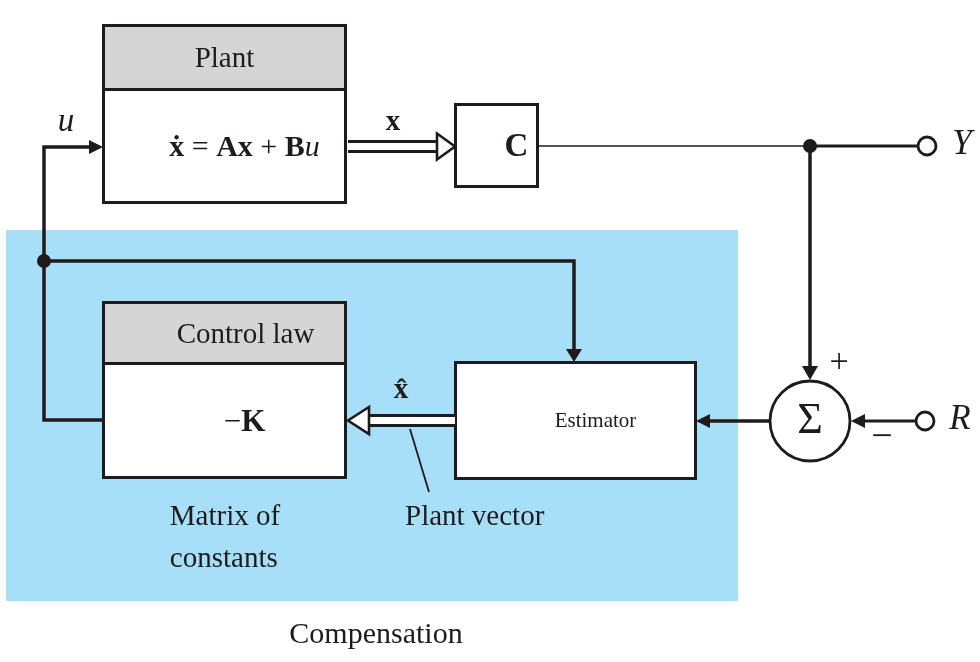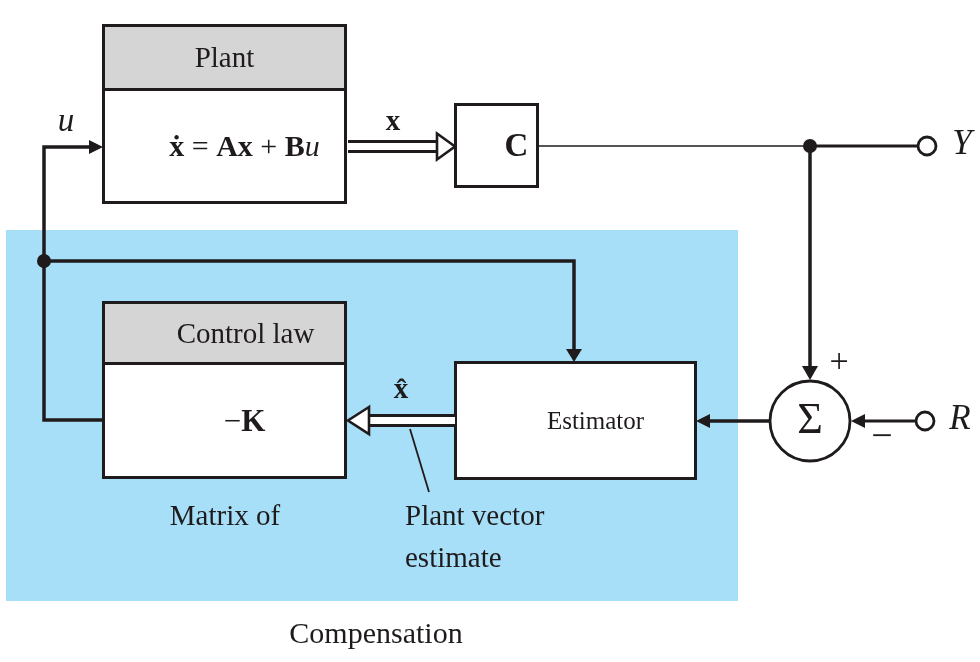--- a/index.html
+++ b/index.html
@@ -41,21 +41,21 @@
   #ctrlLaw .hdr { height: 58px; padding-left: 42px; }
   #cblock  { left: 454px; top: 103px; width: 85px;  height: 85px; }
   #estim   { left: 454px; top: 361px; width: 243px; height: 119px; }
 
   .eq { font-size: 30px; white-space: pre; }
   .eq .b { font-weight: bold; }
   .eq .i { font-style: italic; }
   .gain { font-size: 31px; }
   .gain .b { font-weight: bold; }
   .c-label { font-size: 33px; font-weight: bold; }
-  .est-label { font-size: 25px; }
+  .est-label { font-size: 21px; }
 
   svg.wires { position: absolute; left:0; top:0; z-index: 2; pointer-events: none; }
 
   .lbl {
     position: absolute;
     transform: translate(-50%, -50%);
     z-index: 3;
     white-space: nowrap;
     line-height: 1.1;
   }
@@ -169,20 +169,20 @@
   <div class="lbl" id="lbl-x">x</div>
   <div class="lbl" id="lbl-xhat">x̂</div>
   <div class="lbl" id="lbl-y">Y</div>
   <div class="lbl" id="lbl-r">R</div>
   <div class="lbl" id="lbl-sigma">Σ</div>
   <div class="lbl" id="lbl-plus">+</div>
   <div class="lbl" id="lbl-minus">−</div>
 
   <div class="ann" id="ann-matrix">
     <div>Matrix of</div>
+    <div>constants</div>
   </div>
   <div class="ann" id="ann-state">
     <div>Plant vector</div>
-    <div>estimate</div>
   </div>
   <div class="ann" id="ann-comp">Compensation</div>
 
 </div>
 
 </body></html>

